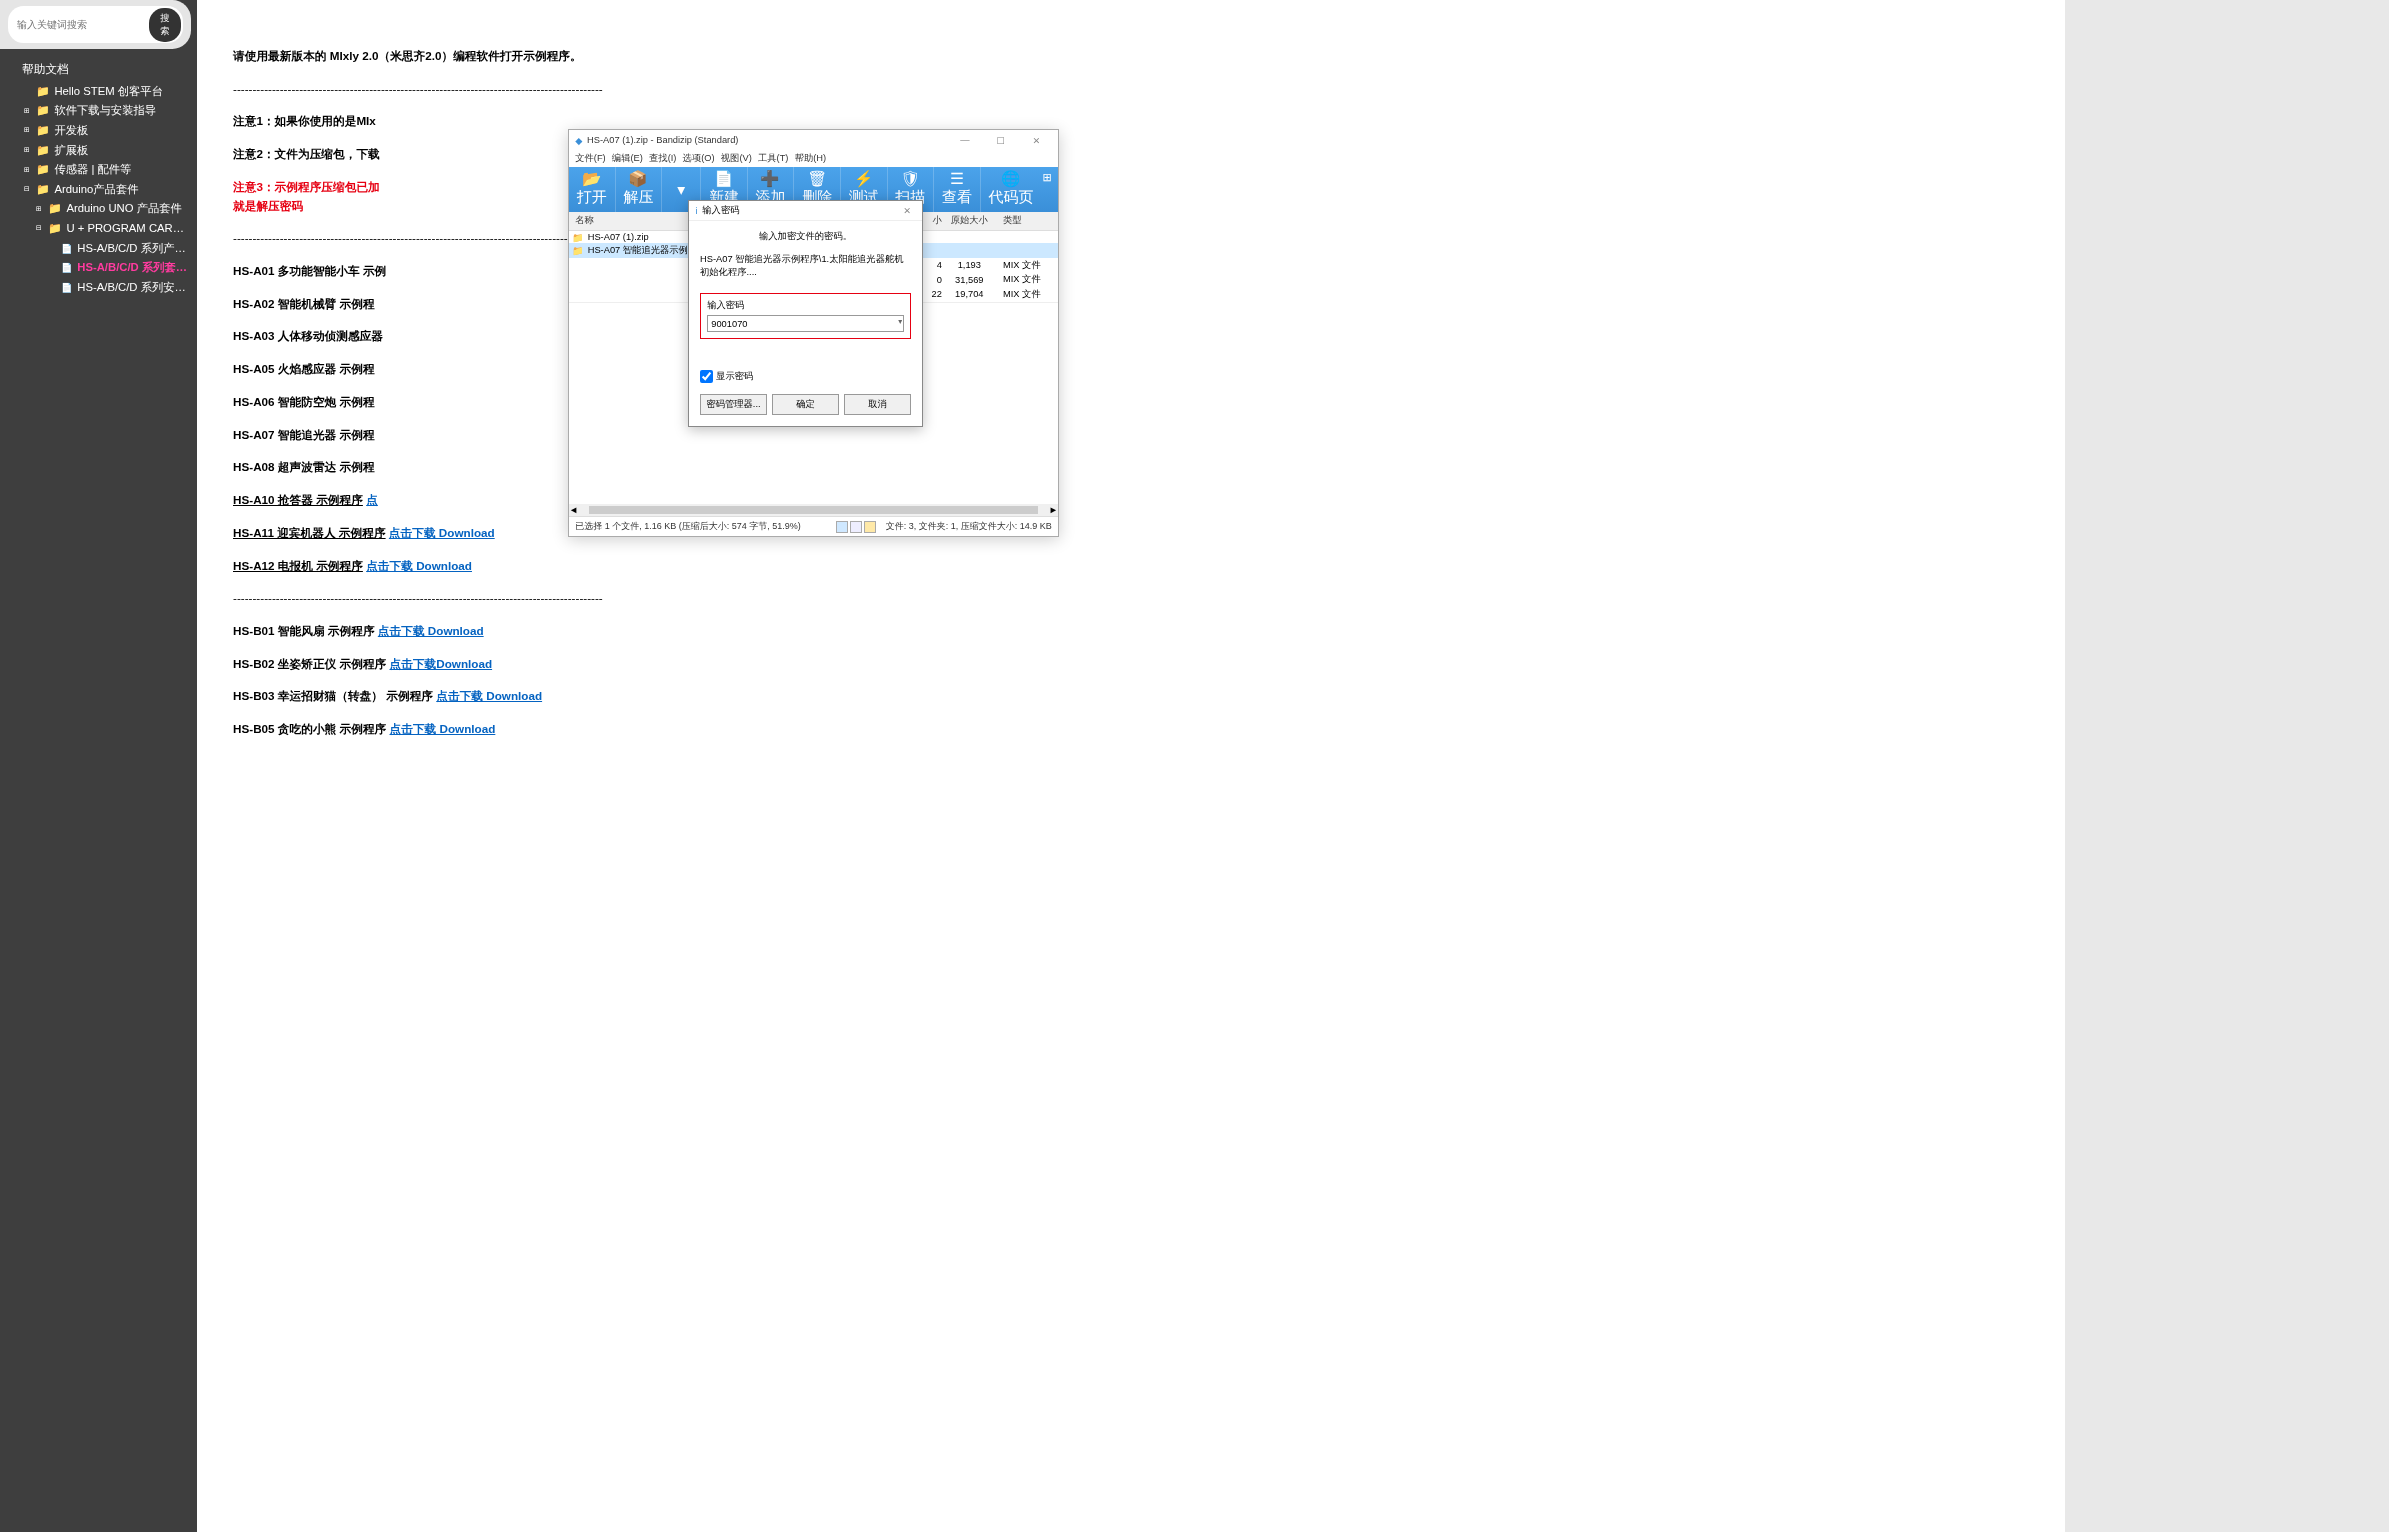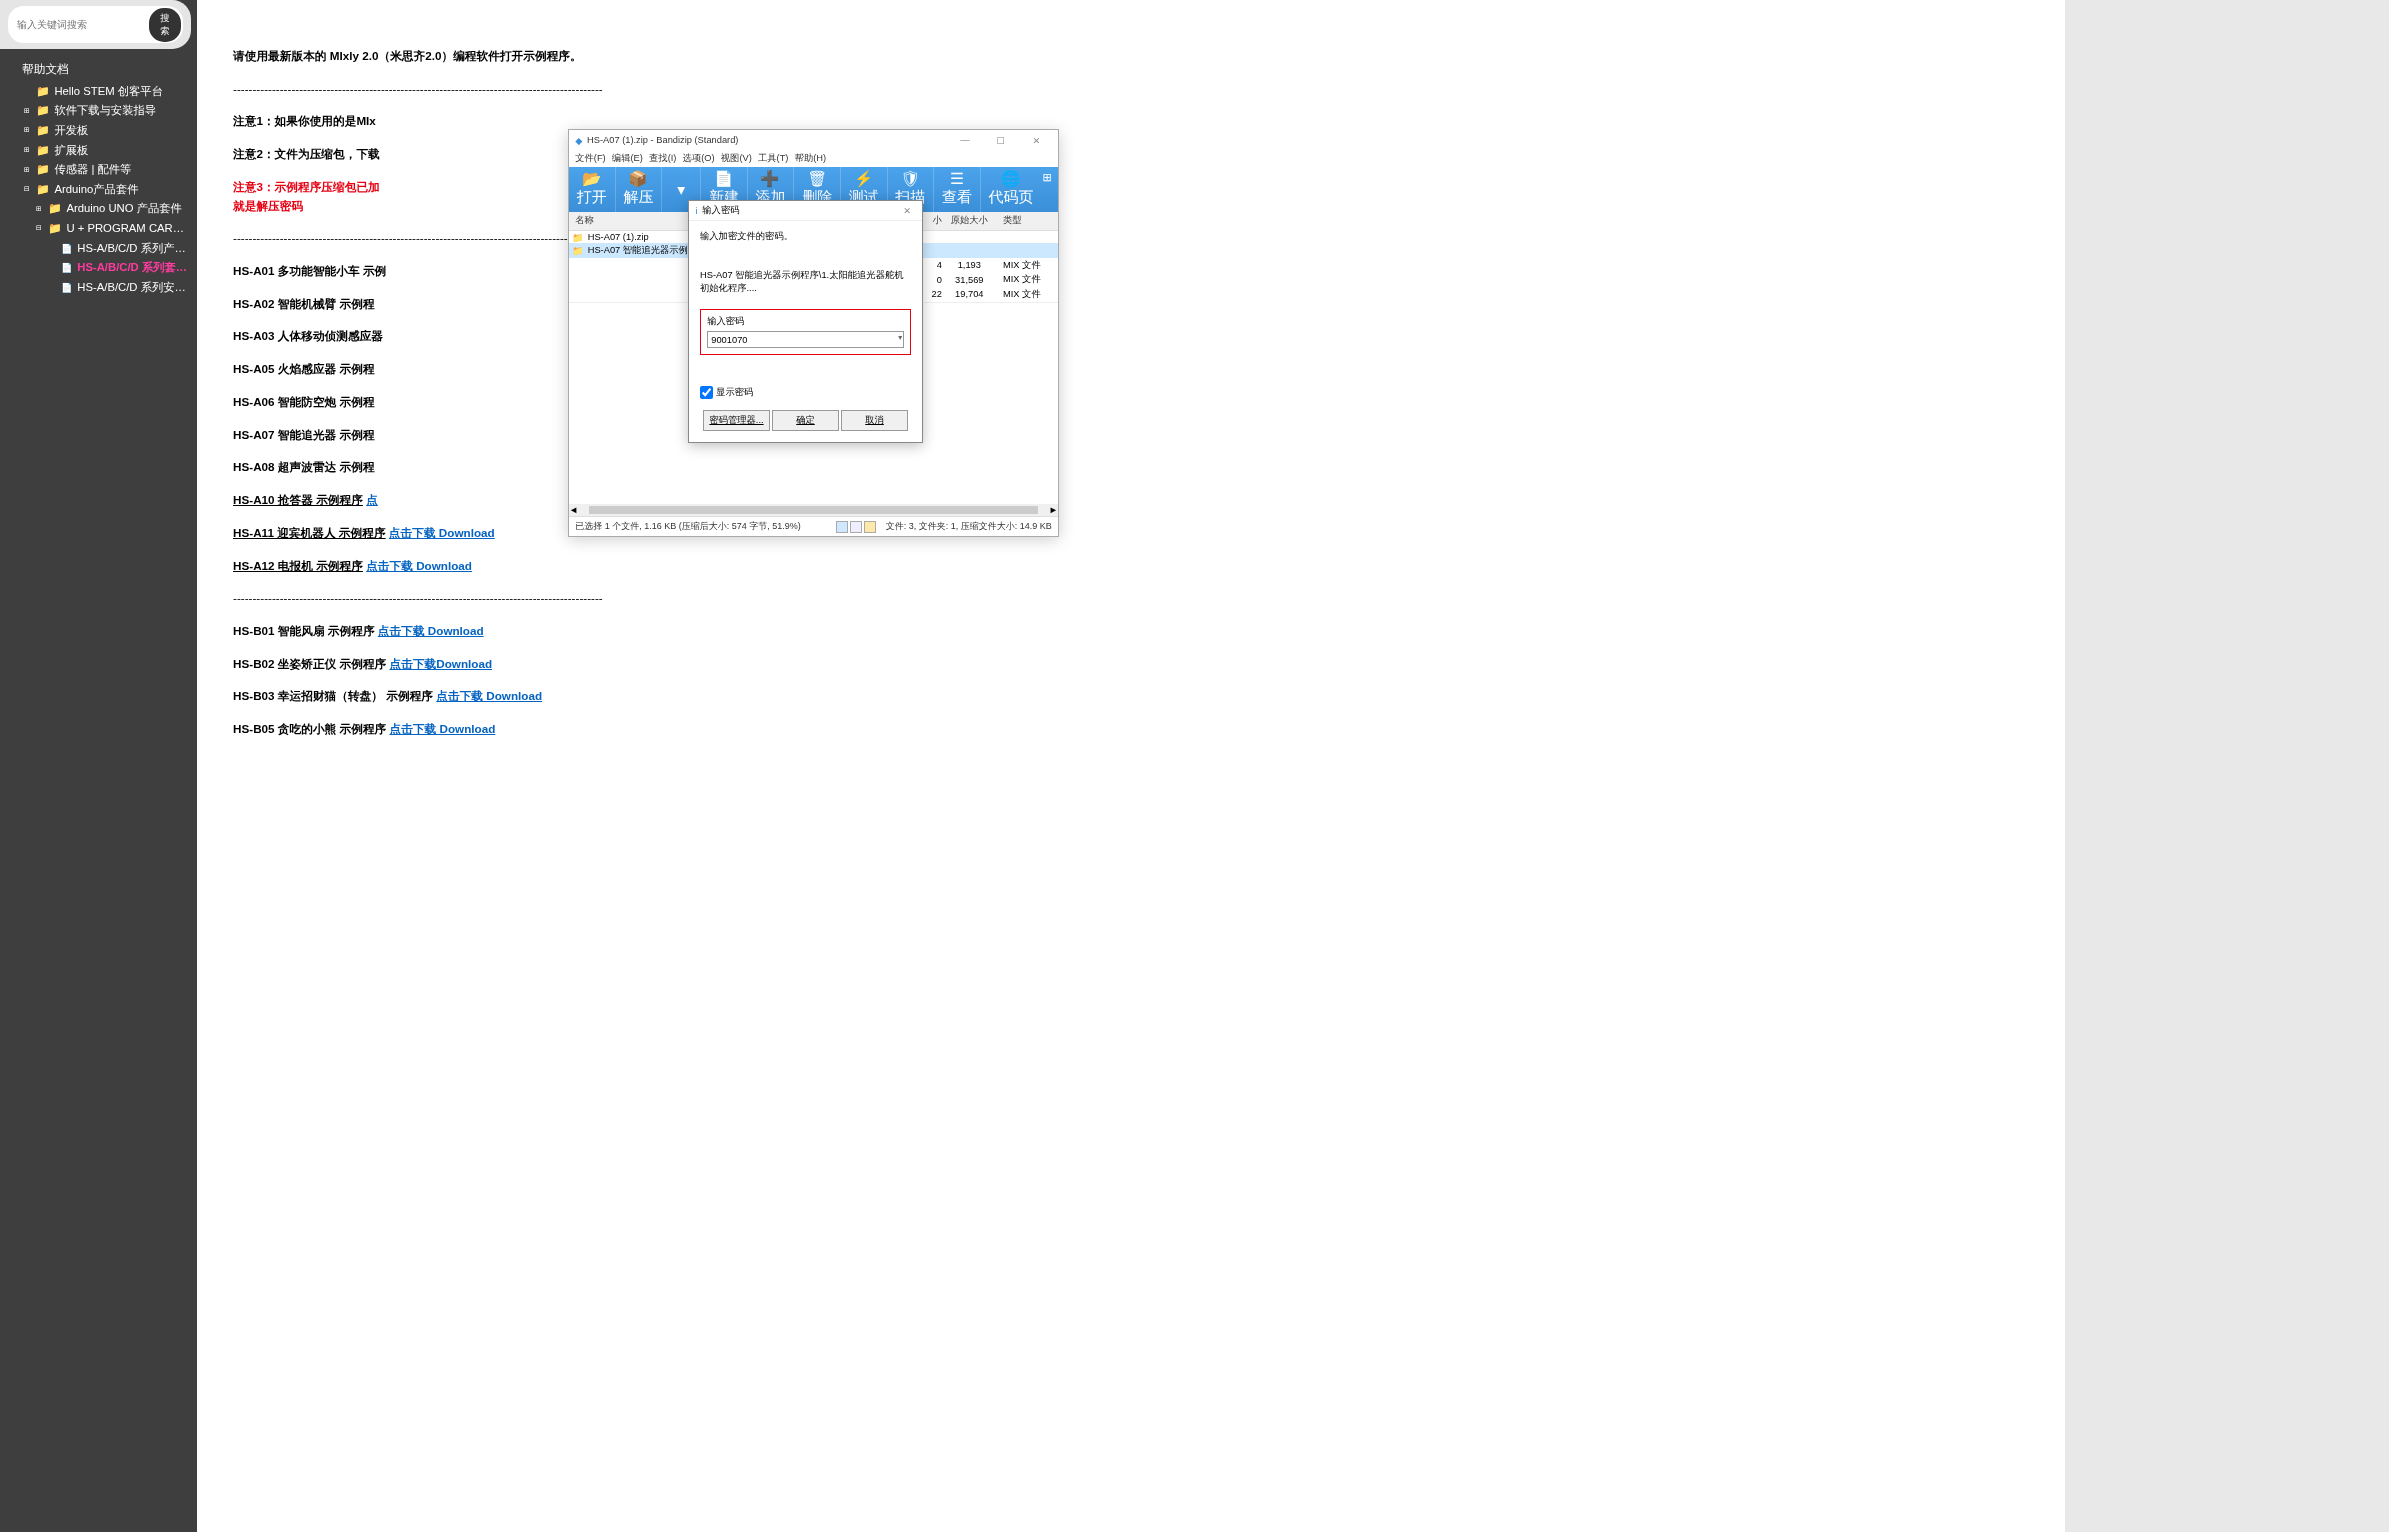--- a/index.html
+++ b/index.html
@@ -64,29 +64,29 @@
     .bz-status { display: flex; padding: 3.1px 6.2px; border-top: 0.8px solid #ddd; font-size: 9px; color: #333; align-items: center; }
     .bz-status .left { flex: 1; }
     .bz-status .mid { display: flex; gap: 1.6px; margin: 0 9.3px; }
     .bz-status .mid span { width: 12.5px; height: 12.5px; border: 0.8px solid #aaa; display: inline-block; }
     
     .pw-dialog { position: absolute; left: 491px; top: 200px; width: 235px; background: #fff; border: 0.8px solid #888; box-shadow: 0 3.1px 12.5px rgba(0,0,0,0.25); font-size: 9.3px; }
     .pw-title { display: flex; align-items: center; padding: 3.1px 6.2px; border-bottom: 0.8px solid #eee; gap: 4.7px; }
     .pw-title .t { flex: 1; }
     .pw-title .x { color: #888; cursor: pointer; padding: 0 4.7px; }
     .pw-body { padding: 9.3px 11px 11px; }
-    .pw-body .msg { margin-bottom: 26px; }
+    .pw-body .msg { margin-bottom: 10px; text-align: center; }
     .pw-body .filepath { margin-bottom: 14px; word-break: break-all; }
     .pw-label-box { border: 1.6px solid #e60012; padding: 4.7px 6.2px 6.2px; margin-bottom: 31px; }
     .pw-label-box .lbl { margin-bottom: 3.1px; }
     .pw-label-box input { width: 100%; padding: 2.3px 3.1px; border: 0.8px solid #999; font-size: 9.3px; }
     .pw-input-wrap { position: relative; }
     .pw-input-wrap .dd { position: absolute; right: 1.6px; top: 1.6px; font-size: 7.8px; color: #666; }
     .pw-check { margin-bottom: 11px; display: flex; align-items: center; gap: 3.1px; }
-    .pw-btns { display: flex; gap: 2px; justify-content: center; text-decoration: underline; }
+    .pw-btns { display: flex; gap: 2px; justify-content: space-between; }
     .pw-btns button { padding: 3.1px 0; width: 67px; border: 0.8px solid #999; background: #f0f0f0; cursor: pointer; font-size: 9.3px; }
   </style>
 </head>
 <body>
 
 <div class="container">
   <div class="sidebar">
     <div class="search-bar">
       <div class="search-wrap">
         <input class="search-input" placeholder="输入关键词搜索" style="">

